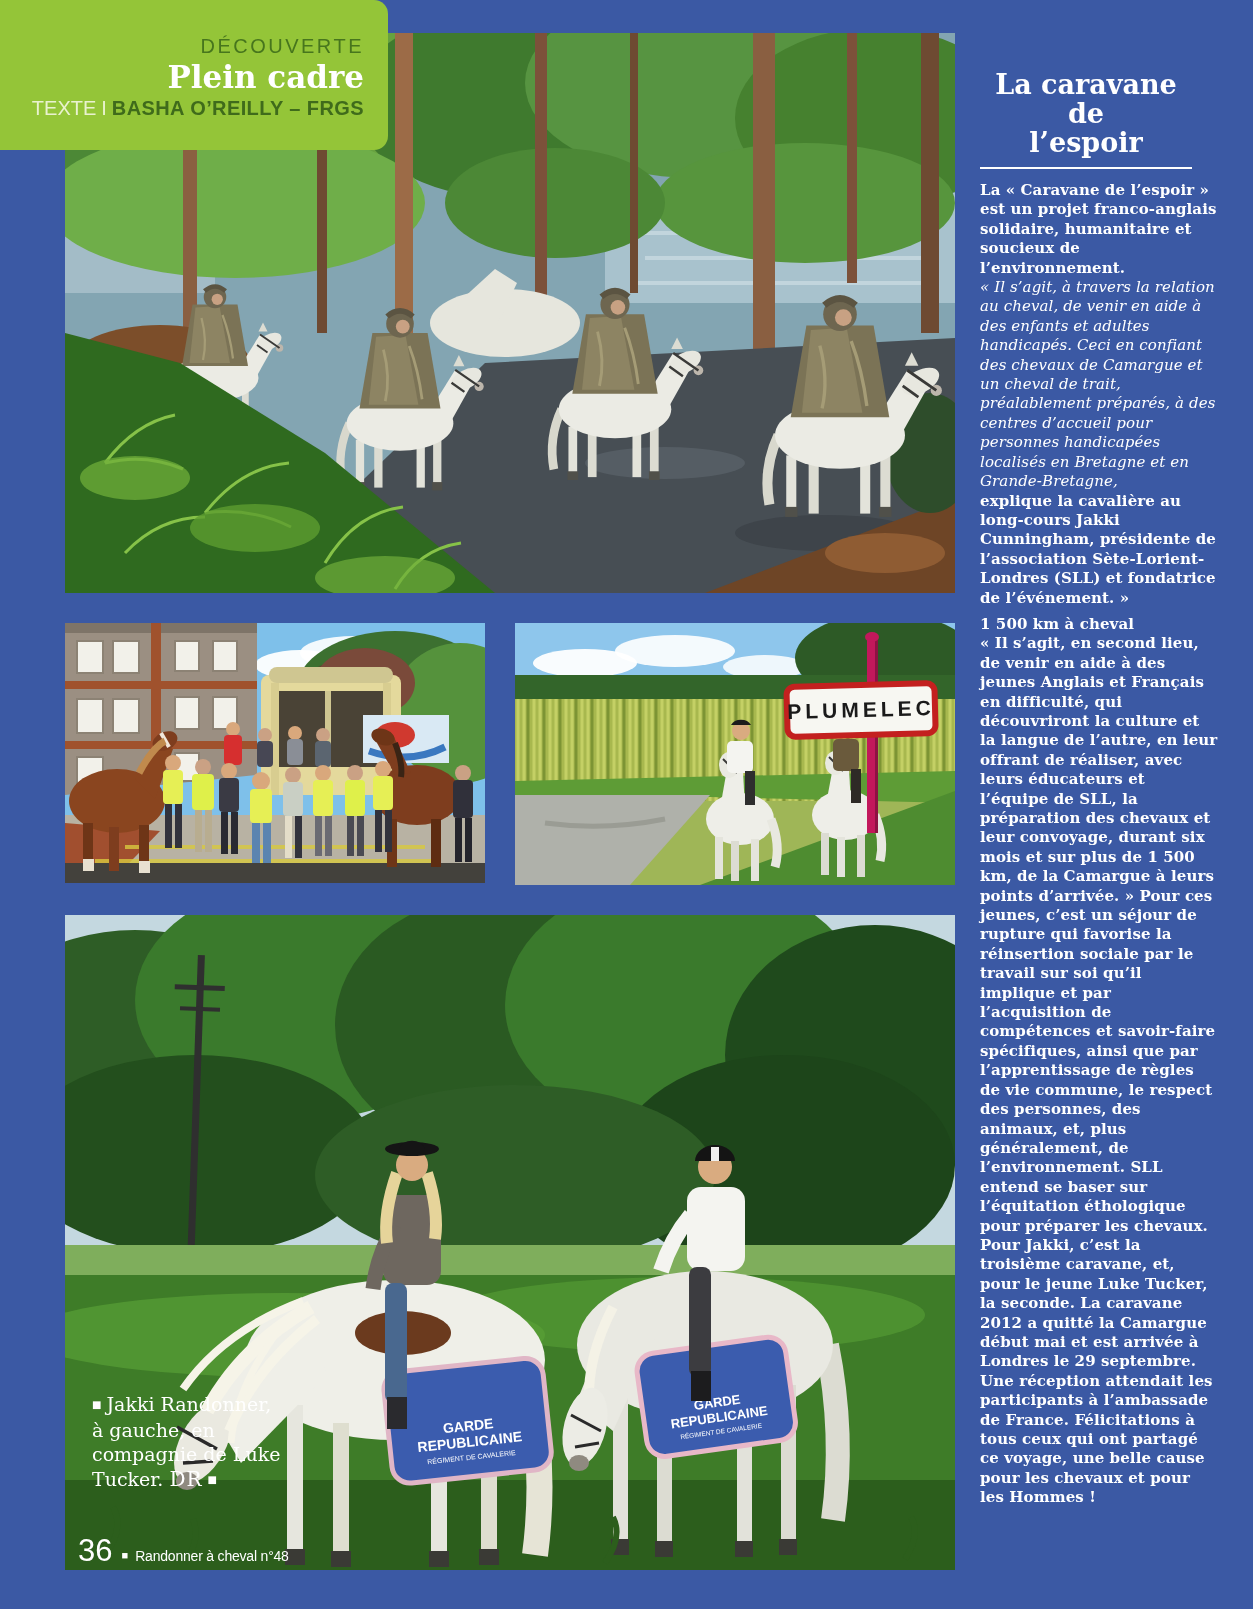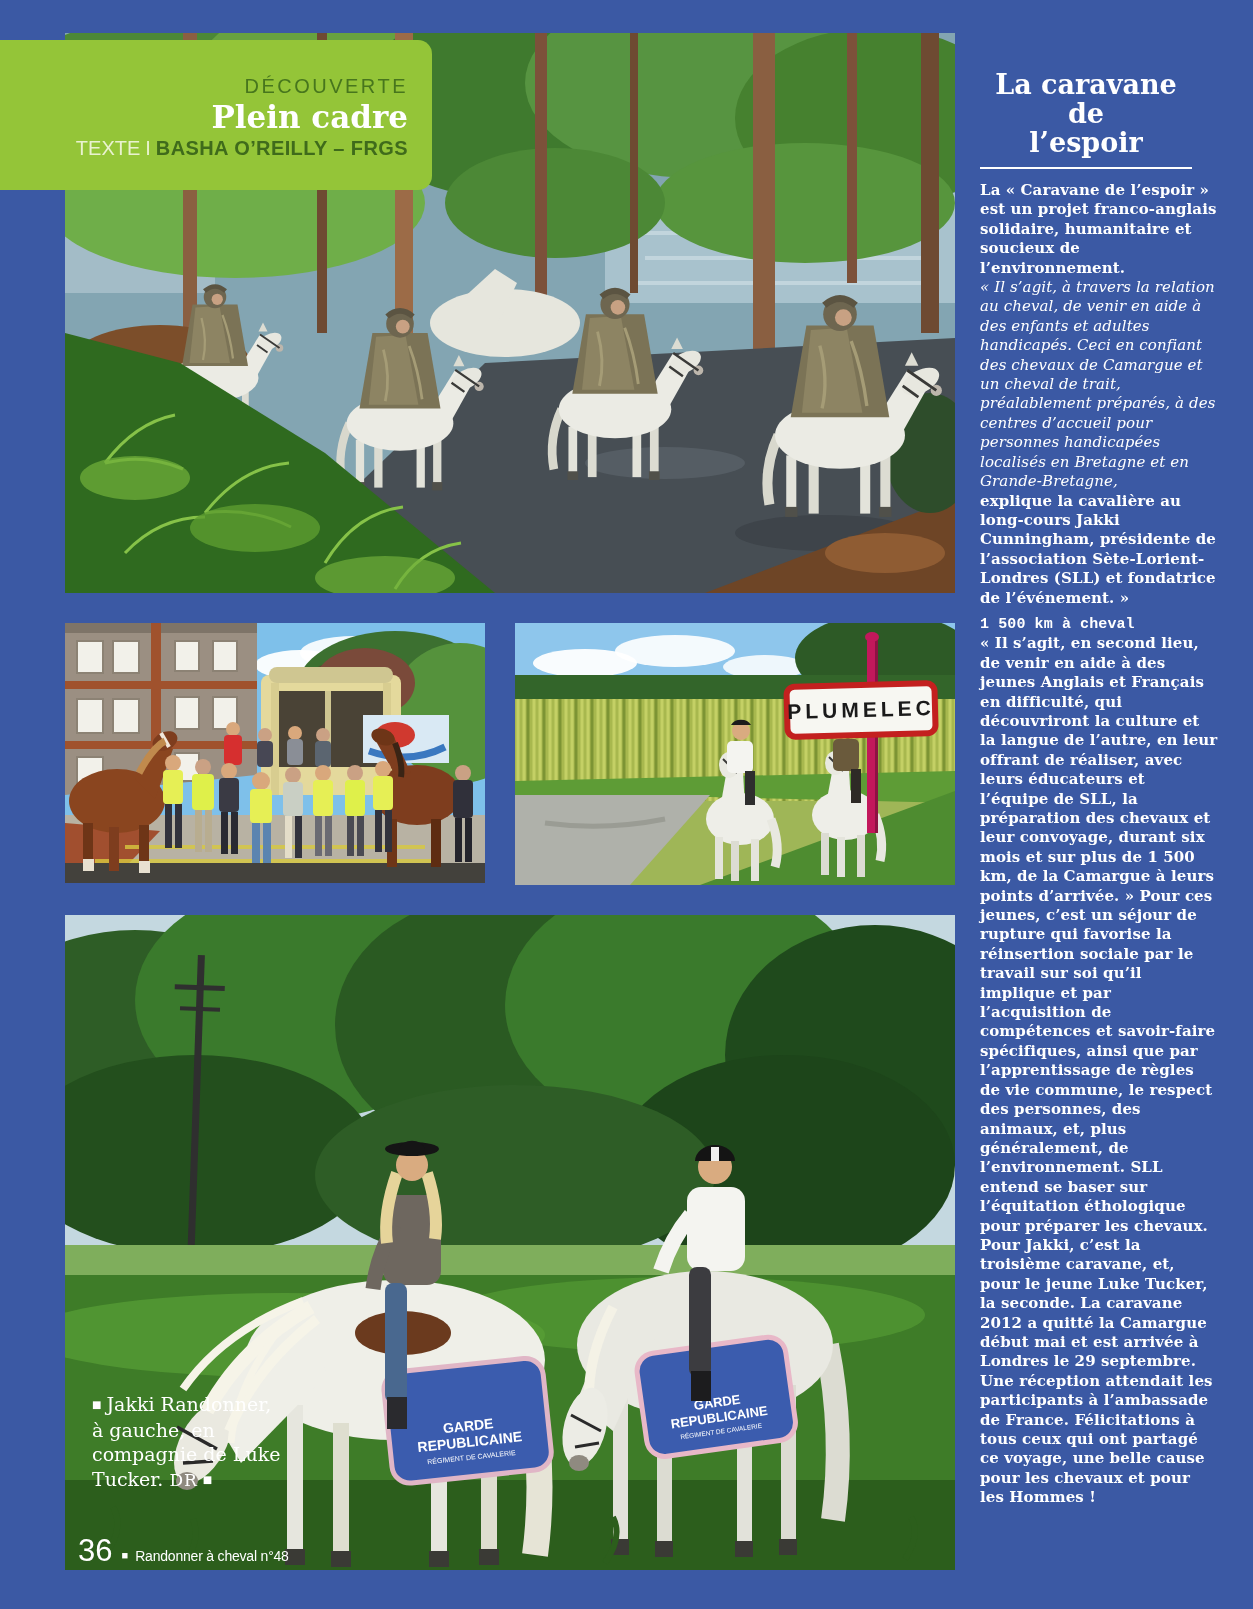--- a/index.html
+++ b/index.html
@@ -1,24 +1,24 @@
 <!DOCTYPE html>
 <html><head>
 <meta charset="utf-8">
 <style>
   html,body{margin:0;padding:0;}
   body{width:1253px;height:1609px;position:relative;overflow:hidden;
        background:#3B59A4;font-family:"Liberation Sans","DejaVu Sans",sans-serif;}
   .abs{position:absolute;}
 
   
-  .green-block{left:0;top:0;width:432px;height:150px;background:#94C538;
+  .green-block{left:0;top:0;width:388px;height:150px;background:#94C538;
                border-radius:0 14px 14px 0;z-index:5;
                display:flex;flex-direction:column;align-items:flex-end;
-               justify-content:flex-start;padding:34px 24px 0 0;box-sizing:border-box;margin-top:40px;}
+               justify-content:flex-start;padding:34px 24px 0 0;box-sizing:border-box;}
   .kicker{color:#47761D;font-size:20px;letter-spacing:2.5px;font-weight:500;line-height:24px;}
   .plein-cadre{color:#FFFFFF;font-family:"DejaVu Serif","Liberation Serif",serif;
                font-weight:bold;font-size:31px;line-height:38px;}
   .byline{font-size:20px;line-height:24px;font-weight:bold;}
   .byline .lab{color:#E9F2CF;font-weight:500;}
   .byline .sep{color:#E9F2CF;font-weight:400;padding:0 5px;}
   .byline .auth{color:#3F6B1B;letter-spacing:0.4px;}
 
   
   .photo{display:block;}
@@ -26,29 +26,29 @@
 
   
   .sidebar{left:980px;top:70px;width:238px;color:#fff;}
   .sb-title{font-family:"DejaVu Serif","Liberation Serif",serif;font-weight:bold;
             font-size:27px;line-height:29px;border-bottom:2px solid #fff;
             padding-bottom:10px;margin-bottom:12px;width:212px;text-align:center;}
   .sb-title span{display:block;}
   .para{margin:0;font-family:"DejaVu Serif","Liberation Serif",serif;
         font-size:15px;line-height:19.4px;font-weight:bold;color:#fff;letter-spacing:0.1px;}
   .para.italic{font-style:italic;font-weight:normal;}
-  .para.subhead{margin-top:7px;font-family:Liberation Mono, monospace;}
+  .para.subhead{margin-top:7px;}
 
   
   .caption{left:92px;top:1392px;width:210px;color:#fff;z-index:6;
            font-family:"DejaVu Serif","Liberation Serif",serif;
            font-size:19px;line-height:24.5px;font-weight:500;}
   .caption .sq{font-size:10px;vertical-align:3px;padding:0 5px 0 0;}
   .caption .sq.tail{padding:0 0 0 5px;}
-  .caption .credit{font-size:17px;letter-spacing:1px;}
+  .caption .credit{font-size:20px;letter-spacing:1px;}
 
   
   .footer{left:78px;top:1534px;color:#fff;z-index:6;display:flex;align-items:baseline;}
   .footer .pageno{font-size:31px;line-height:34px;font-weight:400;}
   .footer .sq{font-size:11px;margin:0 7px 0 9px;align-self:center;padding-top:8px;}
   .footer .mag{font-size:14px;letter-spacing:-0.2px;font-weight:400;}
 </style>
 </head>
 <body>
 

